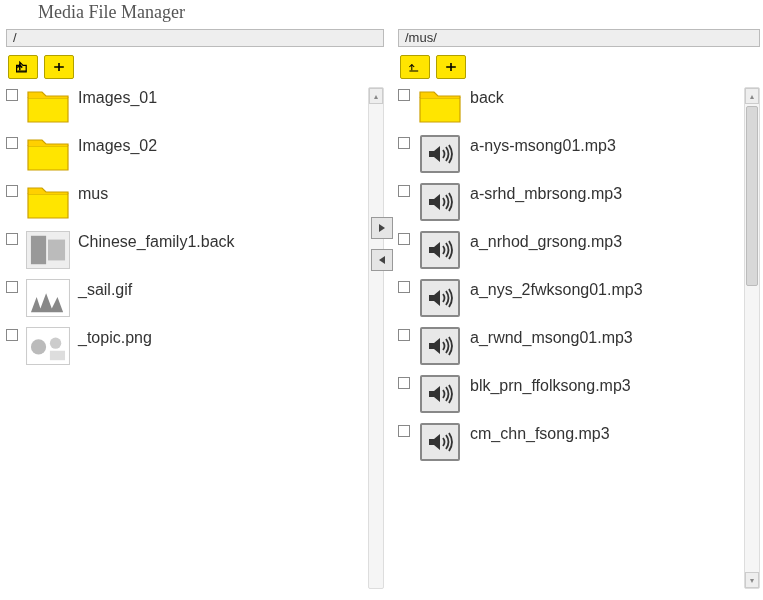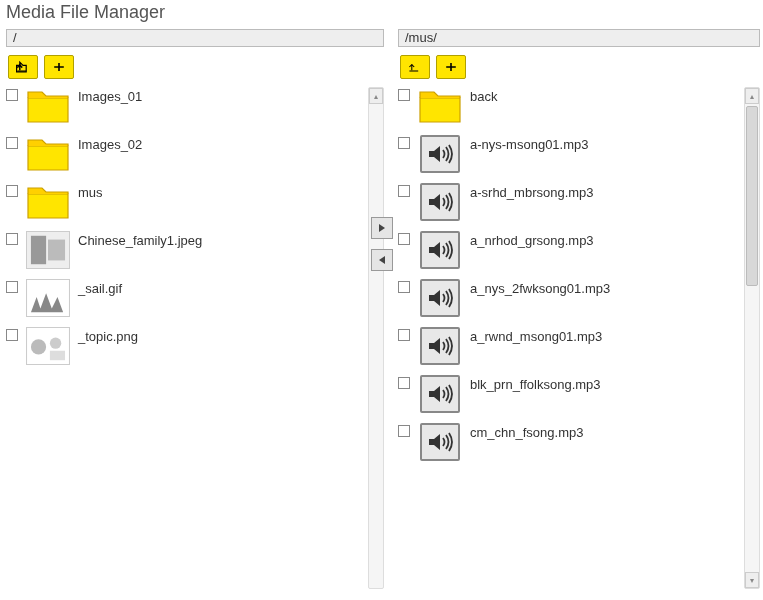--- a/index.html
+++ b/index.html
@@ -7,24 +7,25 @@
     margin: 0;
     padding: 0;
     font-family: "Arial", sans-serif;
     font-size: 12px;
     background: #fff;
     width: 763px;
     height: 600px;
     overflow: hidden;
   }
   .title {
-    font-family: Liberation Sans, sans-serif;
+    font-family: Liberation Serif, serif;
     font-size: 18px;
     color: #555;
     padding: 2px 6px 6px 6px;
+    margin-left: 32px;
   }
   .panes {
     display: flex;
     position: relative;
   }
   .pane {
     display: flex;
     flex-direction: column;
   }
   .pane-left { width: 378px; margin-left: 6px; }
@@ -141,21 +142,21 @@
     border: 1px solid #ccc;
     display: flex;
     align-items: center;
     justify-content: center;
     font-size: 8px;
     color: #888;
     overflow: hidden;
   }
   .img-thumb svg { width: 100%; height: 100%; }
   .item-label {
-    font-size: 13px;
+    font-size: 16px;
     color: #333;
     padding-top: 2px;
   }
   .mid-btns {
     position: absolute;
     left: 371px;
     top: 188px;
     display: flex;
     flex-direction: column;
     gap: 10px;
@@ -233,21 +234,21 @@
             <div class="cb"></div>
             <div class="thumb">
               <div class="img-thumb">
                 <svg viewBox="0 0 44 38">
                   <rect width="44" height="38" fill="#eee"></rect>
                   <rect x="4" y="4" width="16" height="30" fill="#999"></rect>
                   <rect x="22" y="8" width="18" height="22" fill="#bbb"></rect>
                 </svg>
               </div>
             </div>
-            <div class="item-label">Chinese_family1.jpeg</div>
+            <div class="item-label">Chinese_family1.back</div>
           </div>
           <div class="item">
             <div class="cb"></div>
             <div class="thumb">
               <div class="img-thumb">
                 <svg viewBox="0 0 44 38">
                   <rect width="44" height="38" fill="#fff"></rect>
                   <path d="M4 34 L10 18 L14 30 L20 14 L26 30 L32 18 L38 34 Z" fill="#888"></path>
                 </svg>
               </div>

